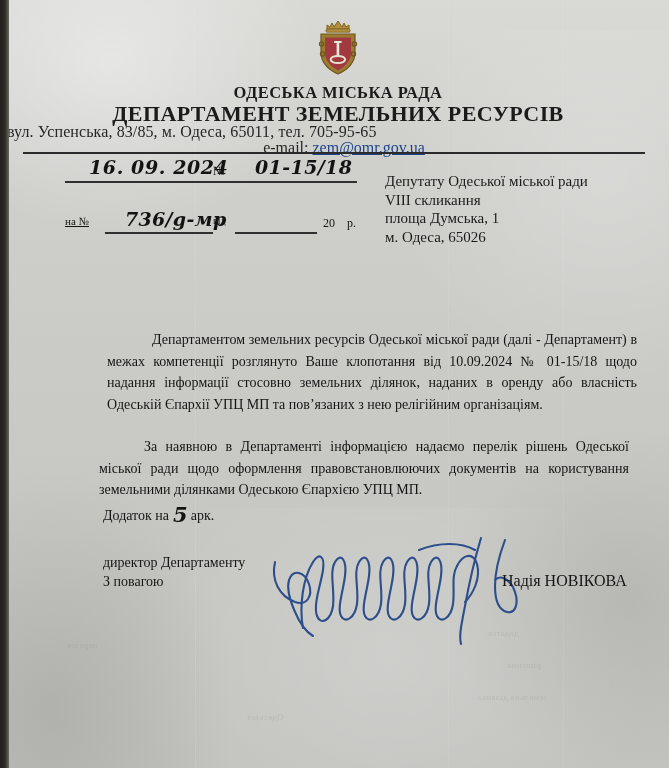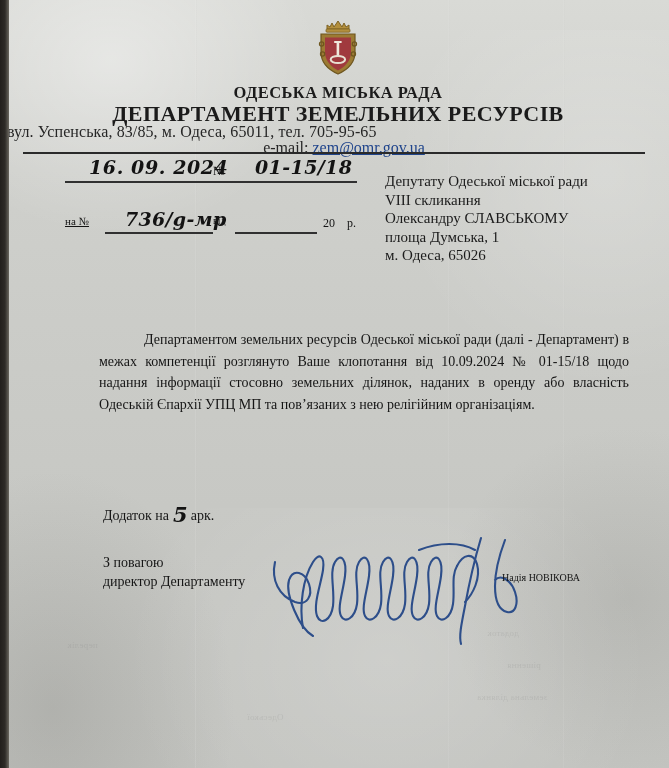--- a/index.html
+++ b/index.html
@@ -123,33 +123,33 @@
   #salutation{
     position:absolute;left:0;right:0;top:300px;text-align:center;
     font-size:14px;color:#181818;
   }
   .para{
     position:absolute;left:92px;width:530px;
     font-size:14px;line-height:21.5px;color:#151515;
     text-align:justify;text-indent:45px;
     text-justify:inter-word;
   }
-  #para1{top:329px;}
+  #para1{top:329px;margin-left:8px;}
   #para2{top:436px;}
 
   
   #attach{position:absolute;left:96px;top:500px;font-size:14px;color:#161616;}
   #attach .hand-num{
     font-family:"DejaVu Serif", serif;font-style:italic;font-weight:bold;
     font-size:21px;color:#131313;position:relative;top:2px;margin:0 3px 0 4px;
   }
 
   
   #signoff{position:absolute;left:96px;top:553px;font-size:14px;line-height:19px;color:#161616;}
-  #signer{position:absolute;left:495px;top:572px;font-size:10px;color:#161616;white-space:nowrap;}
+  #signer{position:absolute;left:495px;top:572px;font-size:16px;color:#161616;white-space:nowrap;}
   #signature{position:absolute;left:262px;top:532px;width:290px;height:120px;pointer-events:none;}
 </style>
 </head>
 <body>
 
 <div id="photo">
 
   <div id="left-edge"></div>
 
   <div id="paper">
@@ -214,35 +214,35 @@
           <span id="line-b"></span>
           <span id="line-c"></span>
           <span id="reg-year">20</span>
           <span id="reg-r">р.</span>
         </div>
       </div>
 
       <div id="addressee">
         <div>Депутату Одеської міської ради</div>
         <div>VIII скликання</div>
-        <div>Олександру СЛАВСЬКОМУ</div>
         <div>площа Думська, 1</div>
         <div>м. Одеса, 65026</div>
       </div>
 
 
       <div class="para" id="para1">Департаментом земельних ресурсів Одеської міської ради (далі - Департамент) в межах компетенції розглянуто Ваше клопотання від 10.09.2024 № 01-15/18 щодо надання інформації стосовно земельних ділянок, наданих в оренду або власність Одеській Єпархії УПЦ МП та пов’язаних з нею релігійним організаціям.</div>
+      <div class="para" id="para2">За наявною в Департаменті інформацією надаємо перелік рішень Одеської міської ради щодо оформлення правовстановлюючих документів на користування земельними ділянками Одеською Єпархією УПЦ МП.</div>
 
       <div id="attach">
         <span>Додаток на</span><span class="hand-num">5</span><span>арк.</span>
       </div>
 
       <div id="signoff">
+        <div>директор Департаменту</div>
         <div>З повагою</div>
-        <div>директор Департаменту</div>
       </div>
 
       <svg id="signature" viewBox="0 0 290 120">
         <g fill="none" stroke="#2d4e8a" stroke-width="2.1" stroke-linecap="round" stroke-linejoin="round">
           <path d="M6 30 C2 48 10 64 26 70 C38 74 44 64 40 52 C36 40 24 36 20 48 C16 62 30 96 44 104"></path>
           <path d="M34 96 C30 74 34 46 44 30 C50 20 56 24 54 38 C52 52 44 72 48 84 C52 94 62 88 64 74
                    C66 58 60 40 66 30 C72 20 78 28 76 44 C74 60 68 76 72 84 C76 92 86 86 88 72
                    C90 56 84 40 90 30 C96 20 102 28 100 44 C98 60 92 76 96 84 C100 92 110 86 112 72
                    C114 56 108 40 114 30 C120 20 126 28 124 44 C122 60 116 76 120 84
                    C124 92 134 86 136 72 C138 56 132 40 138 30 C144 20 150 28 148 44

